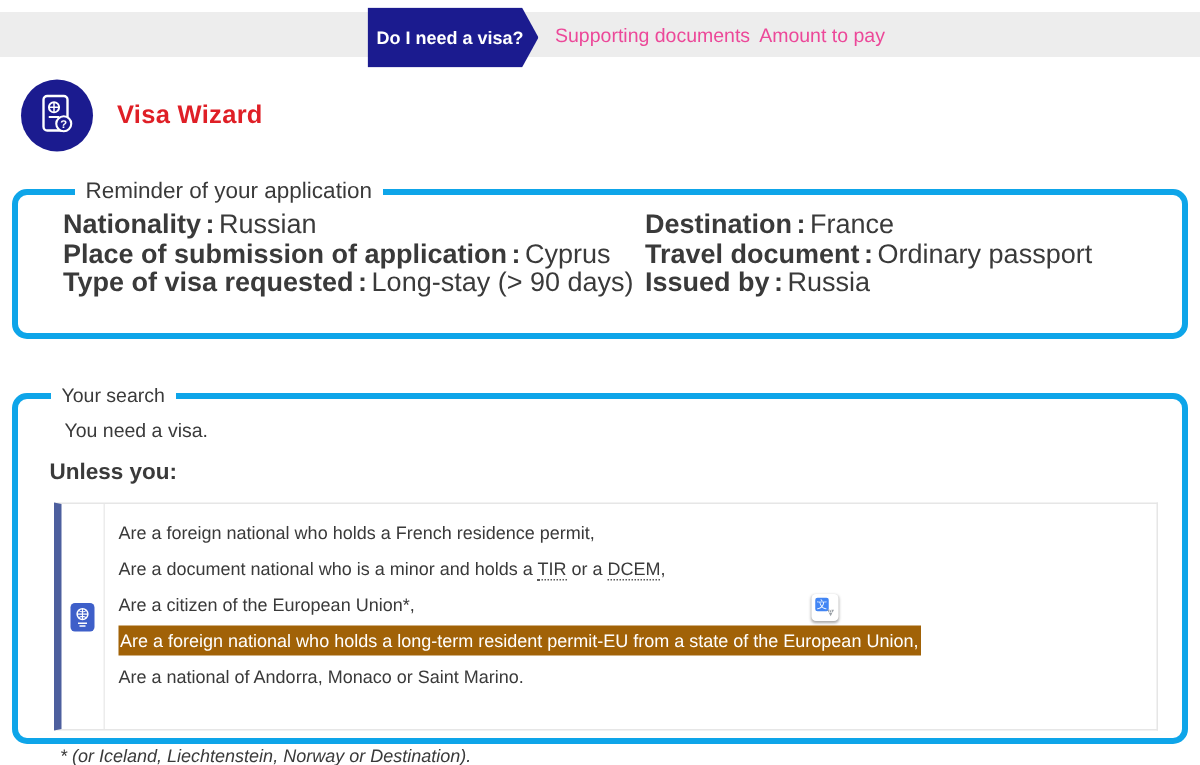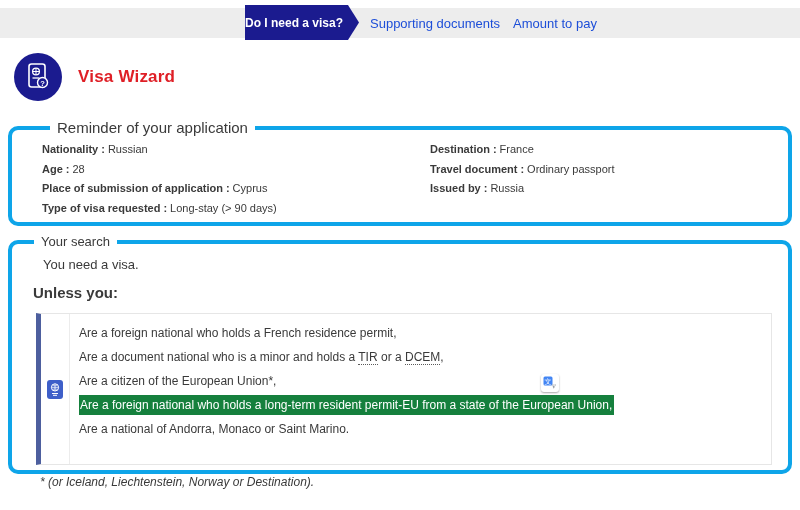--- a/index.html
+++ b/index.html
@@ -3,65 +3,65 @@
 <meta charset="utf-8">
 <style>
   * { margin:0; padding:0; box-sizing:border-box; }
   html,body { width:800px; height:510px; background:#ffffff;
     font-family:"Liberation Sans", sans-serif; color:#3a3a3a; overflow:hidden; }
   .page { position:relative; width:800px; height:510px; background:#fff; }
 
   
   .topbar { position:absolute; left:0; right:0; top:8px; height:30px; background:#ededed; }
   .tab-active {
-    position:absolute; left:245px; top:5px; width:114px; height:35px;
+    position:absolute; left:245px; top:5px; width:114px; height:40px;
     background:#1b1b8f; color:#fff; font-size:12px; font-weight:bold;
-    display:flex; align-items:center; justify-content:flex-start; padding-right:10px;
+    display:flex; align-items:center; justify-content:flex-end; padding-right:10px;
     clip-path:polygon(0 0, calc(100% - 11px) 0, 100% 50%, calc(100% - 11px) 100%, 0 100%);
     cursor:pointer;
   }
   .tabs-inactive { position:absolute; left:370px; top:8px; height:30px;
-    display:flex; align-items:center; gap:13px; color:#1d4ed8; font-size:13px; }
+    display:flex; align-items:center; gap:6px; color:#ec4899; font-size:13px; }
   .tabs-inactive span { cursor:pointer; }
 
   
   .brand { position:absolute; left:14px; top:53px; display:flex; align-items:center; gap:16px; }
   .logo { width:48px; height:48px; border-radius:50%; background:#1b1b8f;
     display:flex; align-items:center; justify-content:center; }
   .brand-title { font-size:17px; font-weight:bold; color:#df1f26; letter-spacing:.2px; }
 
   
   fieldset { position:absolute; left:8px; right:8px; border:4px solid #0ea5e9;
     border-radius:10px; background:#fff; }
   legend { padding:0 7px; margin-left:8px; color:#3a3a3a; }
 
   .reminder { top:119px; height:107px; padding:4px 12px 0 30px; }
   .reminder legend { font-size:15px; }
   .cols { display:flex; }
   .col-left { width:388px; }
   .col-right { flex:1; }
-  .row { line-height:19.5px; font-size:11px; white-space:nowrap; }
+  .row { line-height:19.5px; font-size:18px; white-space:nowrap; }
   .row b { font-weight:bold; }
   .sep { margin:0 3px; font-weight:bold; }
 
-  .search { top:234px; height:240px; padding:0 14px; }
+  .search { top:256px; height:240px; padding:0 14px; }
   .search legend { font-size:13px; }
   .result { margin:8px 0 0 17px; font-size:13px; font-weight:normal; }
   .unless { margin:12px 0 0 7px; font-size:15px; font-weight:bold; }
 
   .list { position:relative; margin:12px 2px 0 10px; height:152px;
     display:flex; border:1px solid #e6e6e6; border-left:5px solid #4d5f9e; background:#fff; }
   .icon-cell { width:29px; border-right:1px solid #ececec;
     display:flex; align-items:center; justify-content:center; }
   .passport-badge { width:16px; height:19px; background:#3e5fc9; border-radius:3px;
     display:flex; align-items:center; justify-content:center; }
   .items { flex:1; padding:7px 0 0 9px; }
   .item { height:24px; line-height:24px; font-size:12px; white-space:nowrap; }
   .abbr { border-bottom:1px dotted #5a5a5a; }
-  .selected { background:#15803d; color:#fff; padding:3px 2px 3px 1px; }
+  .selected { background:#a16207; color:#fff; padding:3px 2px 3px 1px; }
   .translate-btn { position:absolute; left:500px; top:60px; width:18px; height:18px;
     background:#fff; border-radius:3px; box-shadow:0 1px 2px rgba(0,0,0,.35); cursor:pointer;
     display:flex; align-items:center; justify-content:center; }
   .footnote { margin:10px 0 0 14px; font-size:12px; font-style:italic; }
 </style>
 </head>
 <body>
 
 <div class="page">
 
@@ -87,23 +87,20 @@
     </div>
     <div class="brand-title">Visa Wizard</div>
   </div>
 
   <fieldset class="reminder">
     <legend>Reminder of your application</legend>
     <div class="cols">
       <div class="col-left">
         <div class="row">
           <b>Nationality</b><span class="sep">:</span><span>Russian</span>
-        </div>
-        <div class="row">
-          <b>Age</b><span class="sep">:</span><span>28</span>
         </div>
         <div class="row">
           <b>Place of submission of application</b><span class="sep">:</span><span>Cyprus</span>
         </div>
         <div class="row">
           <b>Type of visa requested</b><span class="sep">:</span><span>Long-stay (&gt; 90 days)</span>
         </div>
       </div>
       <div class="col-right">
         <div class="row">

